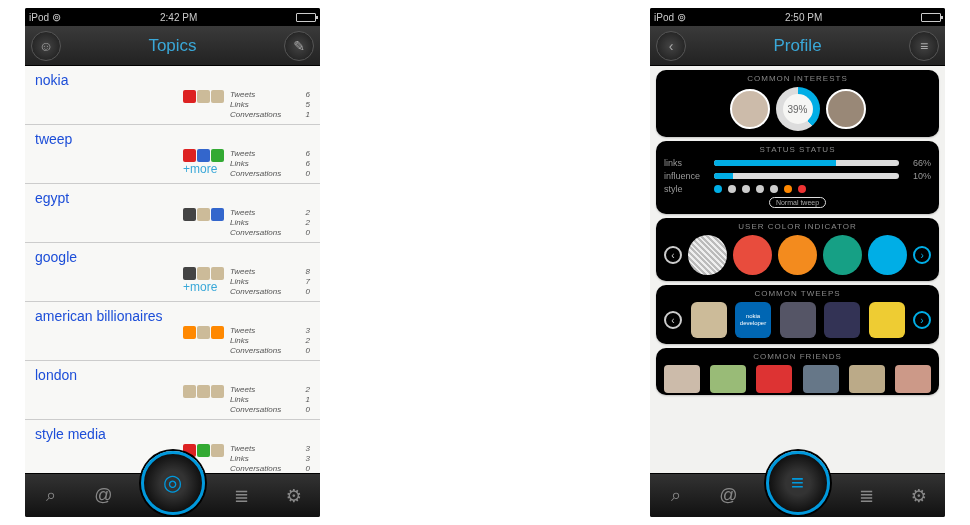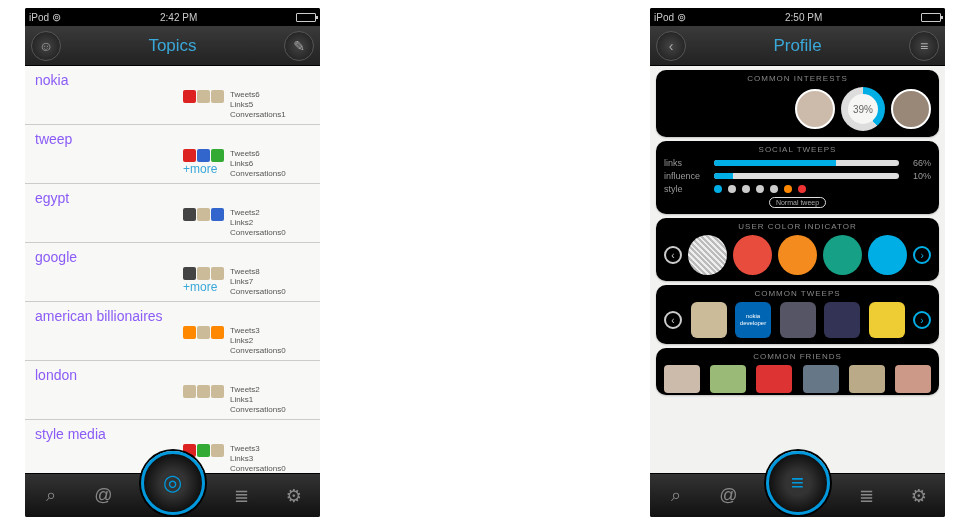--- a/index.html
+++ b/index.html
@@ -42,32 +42,32 @@
     display: flex; align-items: center; justify-content: center;
     color: #aaa; font-size: 14px;
   }
   .content { flex: 1; background: #f2f2f0; overflow: hidden; position: relative; }
   
   .topic-row {
     border-bottom: 1px solid #ccc;
     padding: 6px 10px 4px 10px;
     background: #f8f8f6;
   }
-  .topic-name { font-size: 14px; color: #8b5cf6; margin-bottom: 2px; }
+  .topic-name { font-size: 14px; color: #1d4ed8; margin-bottom: 2px; }
   .topic-meta { display: flex; justify-content: flex-end; align-items: flex-start; gap: 6px; }
   .topic-avatars { display: flex; gap: 1px; }
   .mini-av { width: 13px; height: 13px; border-radius: 2px; background: #888; }
   .mini-av.red { background: #d22; }
   .mini-av.green { background: #3a3; }
   .mini-av.blue { background: #36c; }
   .mini-av.gray { background: #444; }
   .mini-av.tan { background: #cb9; }
   .mini-av.orange { background: #f80; }
   .topic-stats { font-size: 8px; color: #555; line-height: 10px; text-align: left; width: 80px; }
-  .stat-line { display: flex; justify-content: flex-start; }
+  .stat-line { display: flex; justify-content: space-between; font-style: italic; }
   .more-link { font-size: 12px; color: #3aa8d8; }
   
   .tab-bar {
     height: 44px; background: linear-gradient(#333,#111);
     display: flex; align-items: center; justify-content: space-around;
     position: relative;
     border-top: 1px solid #000;
   }
   .tab-ic {
     width: 26px; height: 26px;
@@ -87,21 +87,21 @@
   .p-content { padding: 4px 6px; display: flex; flex-direction: column; gap: 4px; }
   .card {
     background: #000000; border-radius: 10px;
     padding: 4px 8px 6px 8px;
     box-shadow: 0 1px 2px rgba(0,0,0,0.2);
   }
   .card-title {
     text-align: center; font-size: 8px; color: #888; letter-spacing: 1px;
     margin-bottom: 4px;
   }
-  .interests-body { display: flex; align-items: center; justify-content: flex-end; gap: 6px; }
+  .interests-body { display: flex; align-items: center; justify-content: center; gap: 6px; }
   .avatar-lg { width: 40px; height: 40px; border-radius: 50%; background: #cba; border: 2px solid #fff; box-shadow: 0 1px 2px rgba(0,0,0,.3); }
   .avatar-lg.b { background: #987; }
   .donut {
     width: 44px; height: 44px; border-radius: 50%;
     background: conic-gradient(#00aee6 0 140deg, #ddd 140deg 360deg);
     position: relative; display: flex; align-items: center; justify-content: center;
   }
   .donut::before { content: ""; position: absolute; width: 30px; height: 30px; border-radius: 50%; background: #f6f6f4; }
   .donut-label { position: relative; font-size: 10px; color: #666; }
   .ss-row { display: flex; align-items: center; gap: 6px; font-size: 9px; color: #999; margin-bottom: 3px; }
@@ -376,21 +376,21 @@
       <div class="interests-body">
         <div class="avatar-lg"></div>
         <div class="donut">
           <span class="donut-label">39%</span>
         </div>
         <div class="avatar-lg b"></div>
       </div>
     </div>
 
     <div class="card">
-      <div class="card-title">SOCIAL TWEEPS</div>
+      <div class="card-title">STATUS STATUS</div>
       <div id="ss-rows">
           <div class="ss-row">
     <span class="ss-label">links</span>
     <div class="ss-bar">
               <div class="ss-fill" style="width:66%"></div>
             </div>
     <span class="ss-val">66%</span>
           </div>
           <div class="ss-row">
     <span class="ss-label">influence</span>

